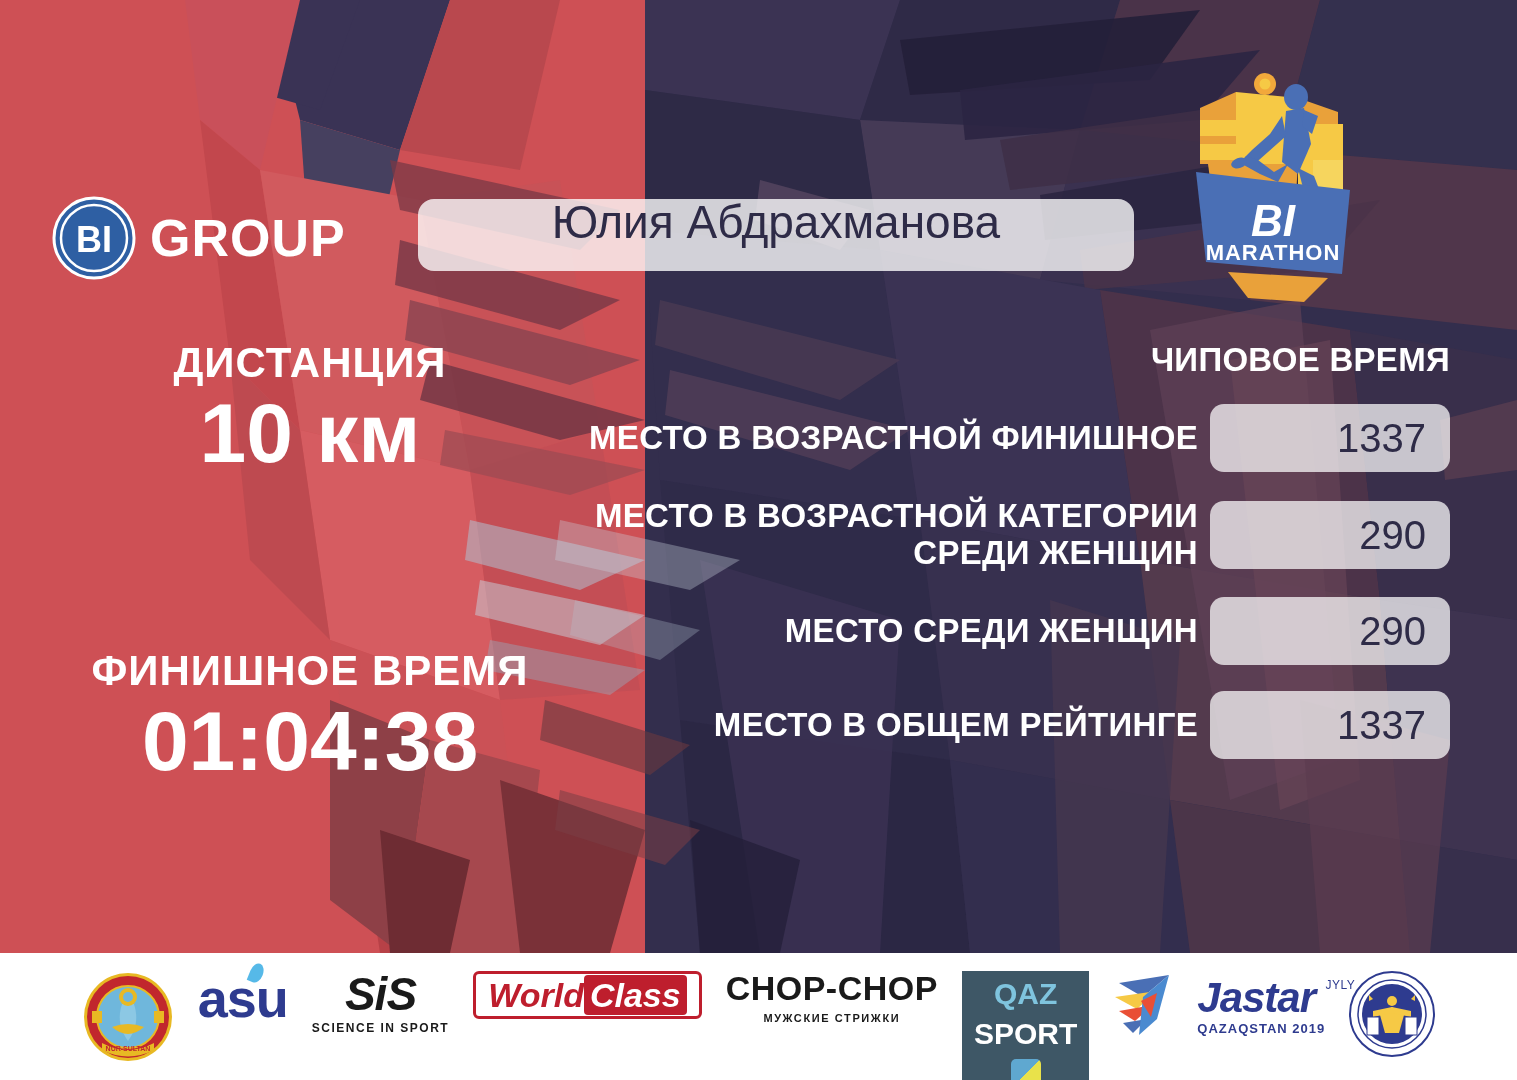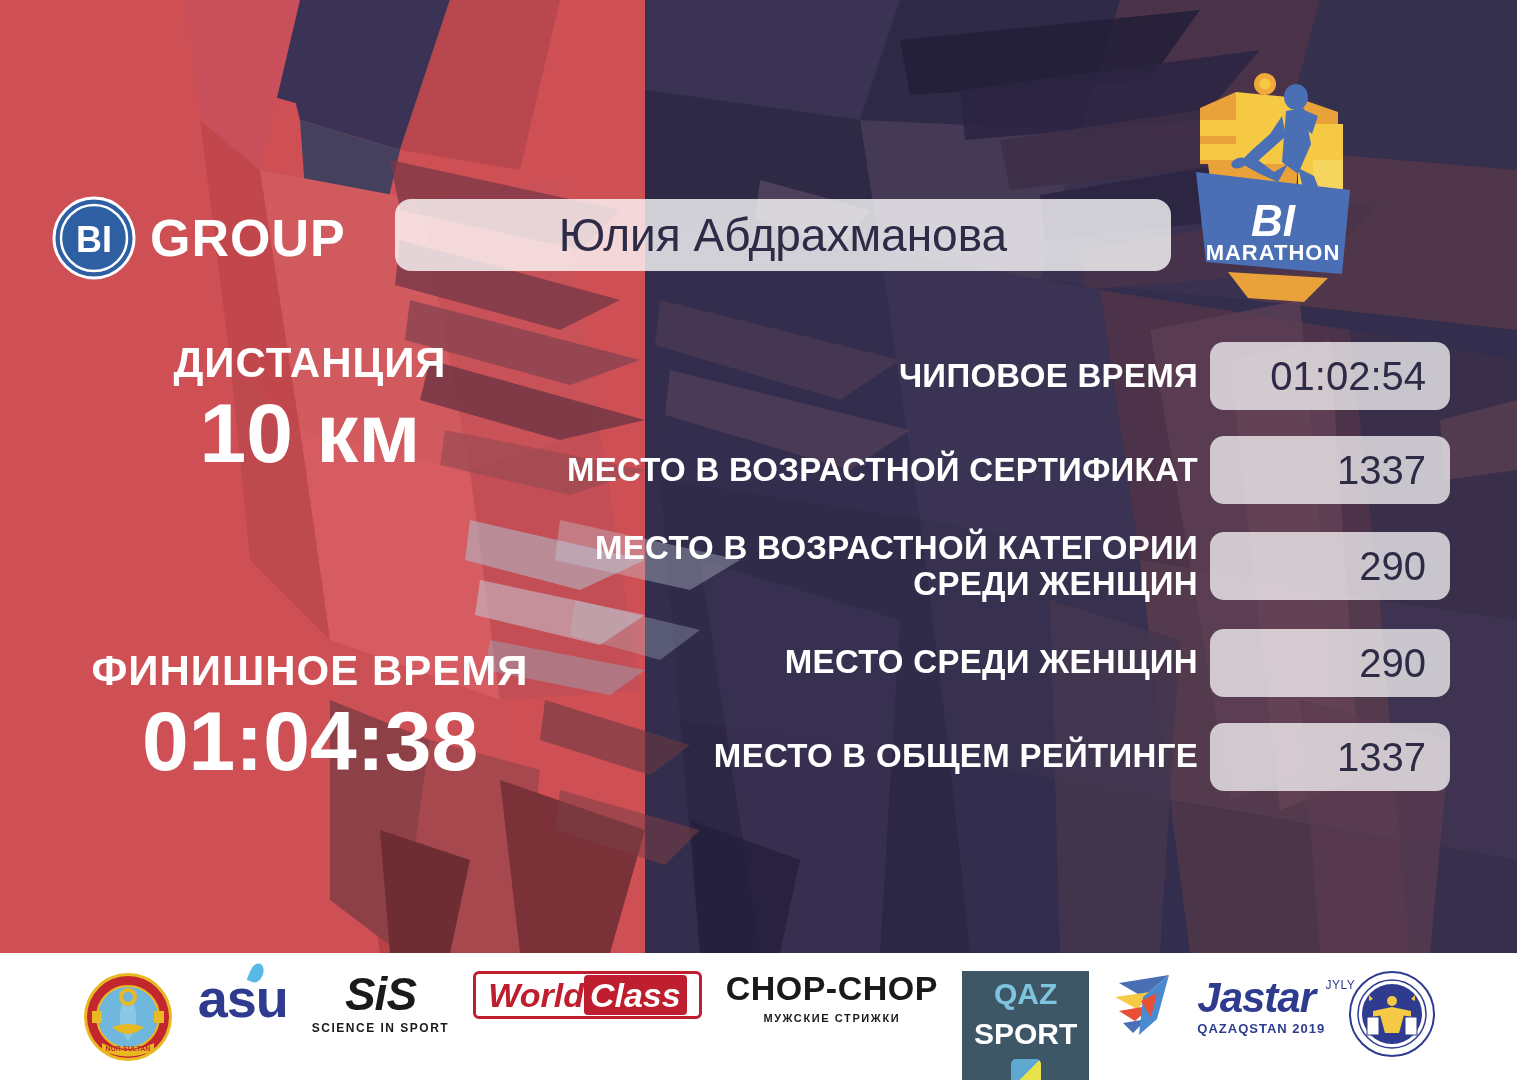--- a/index.html
+++ b/index.html
@@ -56,28 +56,28 @@
   }
   .bigroup .word {
     color: #ffffff;
     font-size: 52px;
     font-weight: bold;
     letter-spacing: 1px;
     line-height: 1;
   }
   .name-pill {
     position: absolute;
-    left: 395px;
+    left: 418px;
     top: 199px;
-    width: 776px;
+    width: 716px;
     height: 72px;
     border-radius: 16px;
     background: rgba(255,255,255,0.78);
     display: flex;
-    align-items: center;
+    align-items: flex-start;
     justify-content: center;
   }
   .name-pill .name {
     color: #2E2B47;
     font-size: 46px;
     line-height: 1;
     white-space: nowrap;
   }
   .marathon-logo {
     position: absolute;
@@ -448,26 +448,23 @@
   </div>
 
   <div class="left-col finish">
     <div class="left-label">ФИНИШНОЕ ВРЕМЯ</div>
     <div class="left-value">01:04:38</div>
   </div>
 
   <div class="stats">
     <div class="stat-row">
       <div class="stat-label">ЧИПОВОЕ ВРЕМЯ</div>
-      <div class="stat-pill">
-        <span class="stat-value">01:02:54</span>
-      </div>
     </div>
     <div class="stat-row">
-      <div class="stat-label">МЕСТО В ВОЗРАСТНОЙ СЕРТИФИКАТ</div>
+      <div class="stat-label">МЕСТО В ВОЗРАСТНОЙ ФИНИШНОЕ</div>
       <div class="stat-pill">
         <span class="stat-value">1337</span>
       </div>
     </div>
     <div class="stat-row">
       <div class="stat-label">МЕСТО В ВОЗРАСТНОЙ КАТЕГОРИИ СРЕДИ ЖЕНЩИН</div>
       <div class="stat-pill">
         <span class="stat-value">290</span>
       </div>
     </div>

